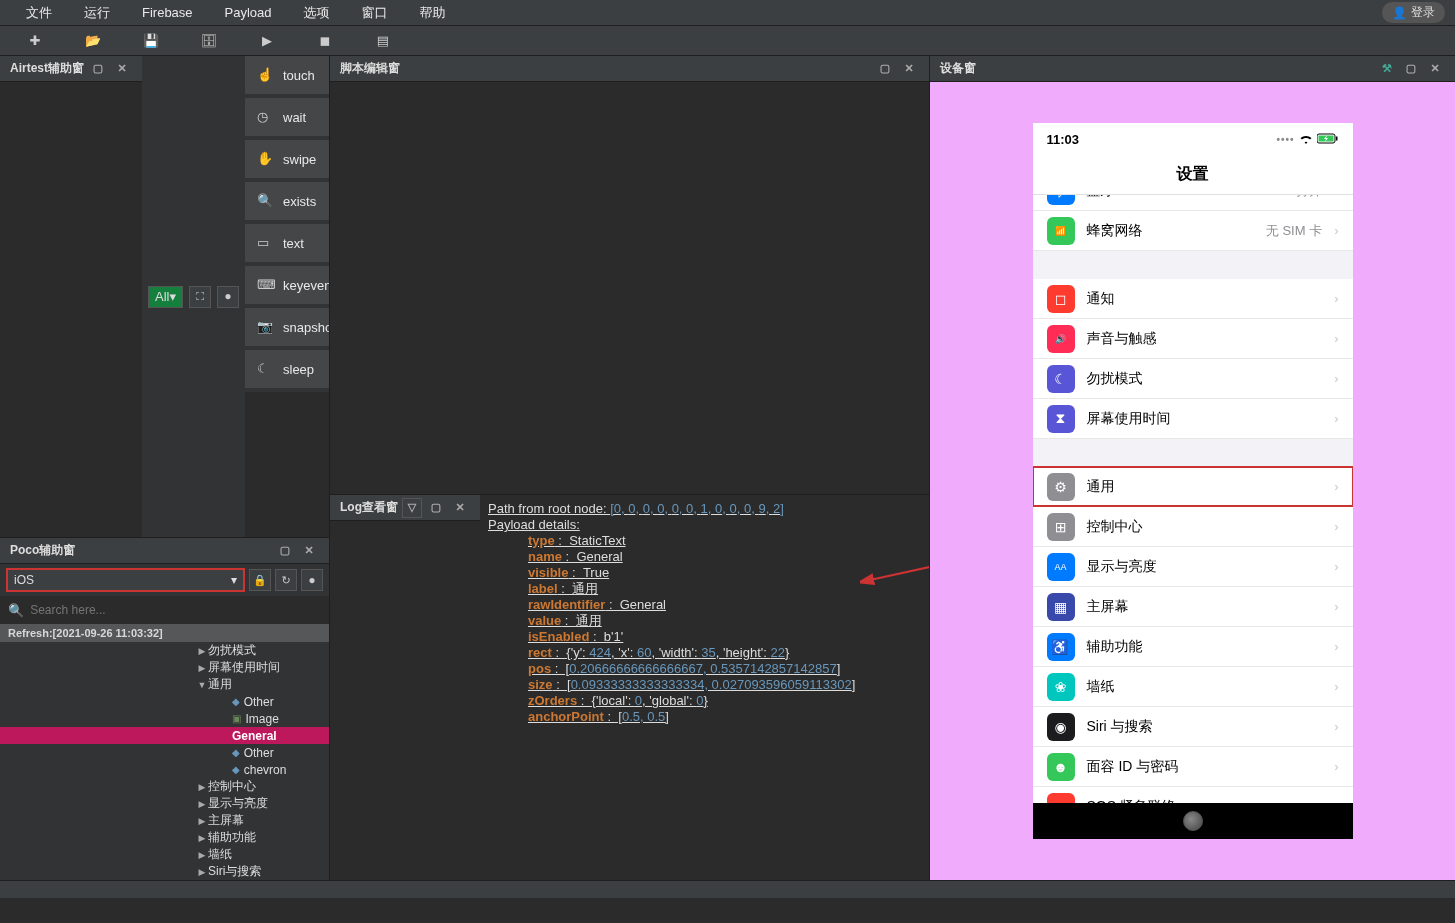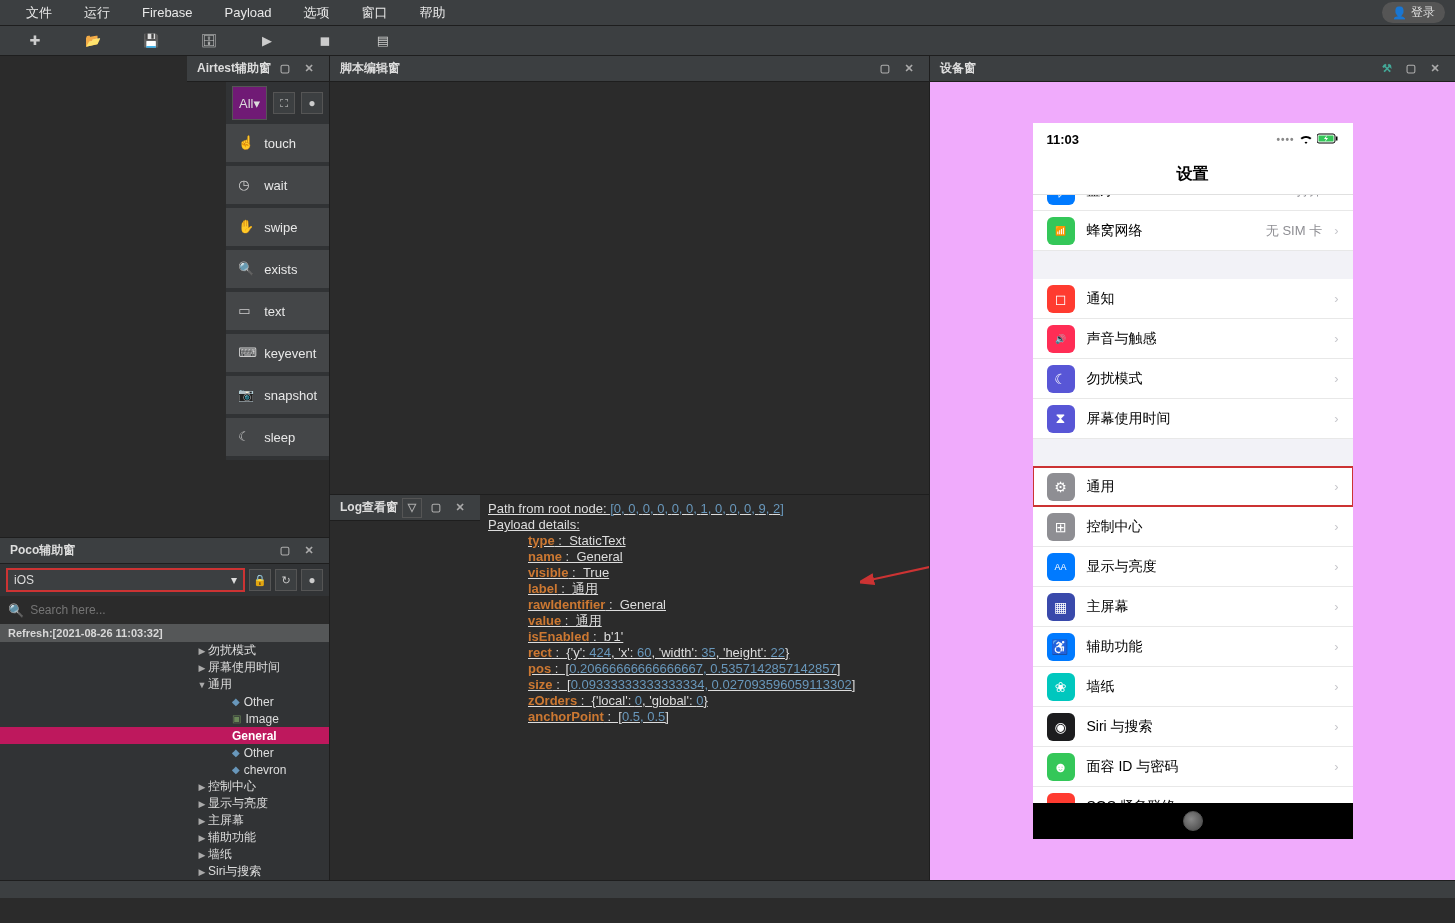--- a/index.html
+++ b/index.html
@@ -10,23 +10,23 @@
 .login { background:#555; border-radius:12px; padding:2px 10px; display:flex; align-items:center; gap:4px; font-size:12px; }
 .toolbar { background:#3c3f41; height:30px; display:flex; align-items:center; padding:0 6px; border-bottom:1px solid #1e1e1e; }
 .toolbar .ico { width:58px; height:28px; display:flex; align-items:center; justify-content:center; cursor:pointer; color:#ccc; }
 .main { display:flex; height:824px; }
 .left { width:330px; display:flex; flex-direction:column; border-right:1px solid #1e1e1e; }
 .center { flex:1; display:flex; flex-direction:column; border-right:1px solid #1e1e1e; min-width:0;}
 .right { width:525px; display:flex; flex-direction:column; }
 .panel-header { background:#3c3f41; height:26px; display:flex; align-items:center; padding:0 10px; border-bottom:1px solid #1e1e1e; font-weight:bold; font-size:12px; }
 .panel-header .spacer { flex:1; }
 .panel-header .pico { width:20px; height:20px; display:flex; align-items:center; justify-content:center; cursor:pointer; color:#aaa; font-size:11px; margin-left:4px;}
-.airtest-panel { height:487px; display:flex; flex-direction:column;align-items:flex-end; }
+.airtest-panel { height:487px; display:flex; flex-direction:row; }
 .airtest-top { display:flex; align-items:center; gap:6px; padding:4px 6px; background:#313335; }
-.sel { flex:1; background:#701a75; border:1px solid #555; color:#ddd; height:34px; padding:10px 6px; display:flex; align-items:center; justify-content:space-between; cursor:pointer;}
+.sel { flex:1; background:#15803d; border:1px solid #555; color:#ddd; height:22px; padding:10px 6px; display:flex; align-items:center; justify-content:space-between; cursor:pointer;}
 .small-btn { width:22px; height:22px; background:#3c3f41; border:1px solid #555; display:flex; align-items:center; justify-content:center; cursor:pointer; color:#ccc; font-size:11px;}
 .op-list { flex:1; overflow:auto; }
 .op-item { background:#444648; height:42px; display:flex; align-items:center; padding:0 12px; gap:10px; border-bottom:4px solid #313335; cursor:pointer; color:#e8e8e8;}
 .op-item .oico { width:16px; height:16px; color:#ccc; }
 .poco-panel { flex:1; display:flex; flex-direction:column; border-top:1px solid #1e1e1e;}
 .poco-top { display:flex; align-items:center; gap:4px; padding:4px 6px; background:#313335; }
 .poco-sel { flex:1; background:#3c3f41; border:2px solid #c33; color:#ddd; height:24px; padding:0 6px; display:flex; align-items:center; justify-content:space-between; cursor:pointer; font-size:12px;}
 .search { display:flex; align-items:center; gap:6px; padding:2px 8px; background:#2b2b2b; height:24px; margin:2px 0;}
 .search input { flex:1; background:transparent; border:none; color:#ddd; outline:none; font-size:12px;}
 .refresh { background:#555758; padding:3px 8px; font-size:11px; color:#d8d8d8; font-weight:bold;}
@@ -160,21 +160,21 @@
           <span>▾</span>
         </div>
         <div class="small-btn">🔒</div>
         <div class="small-btn">↻</div>
         <div class="small-btn">⏺</div>
       </div>
       <div class="search">
         <span>🔍</span>
         <input placeholder="Search here..." style="">
       </div>
-      <div class="refresh">Refresh:[2021-08-26 11:03:32]</div>
+      <div class="refresh">Refresh:[2021-09-26 11:03:32]</div>
       <div class="tree" id="poco-tree">
           <div class="node" style="padding-left: 196px;">
             <span class="arrow">▶</span>
             <span>勿扰模式</span>
           </div>
           <div class="node" style="padding-left: 196px;">
             <span class="arrow">▶</span>
             <span>屏幕使用时间</span>
           </div>
           <div class="node" style="padding-left: 196px;">

